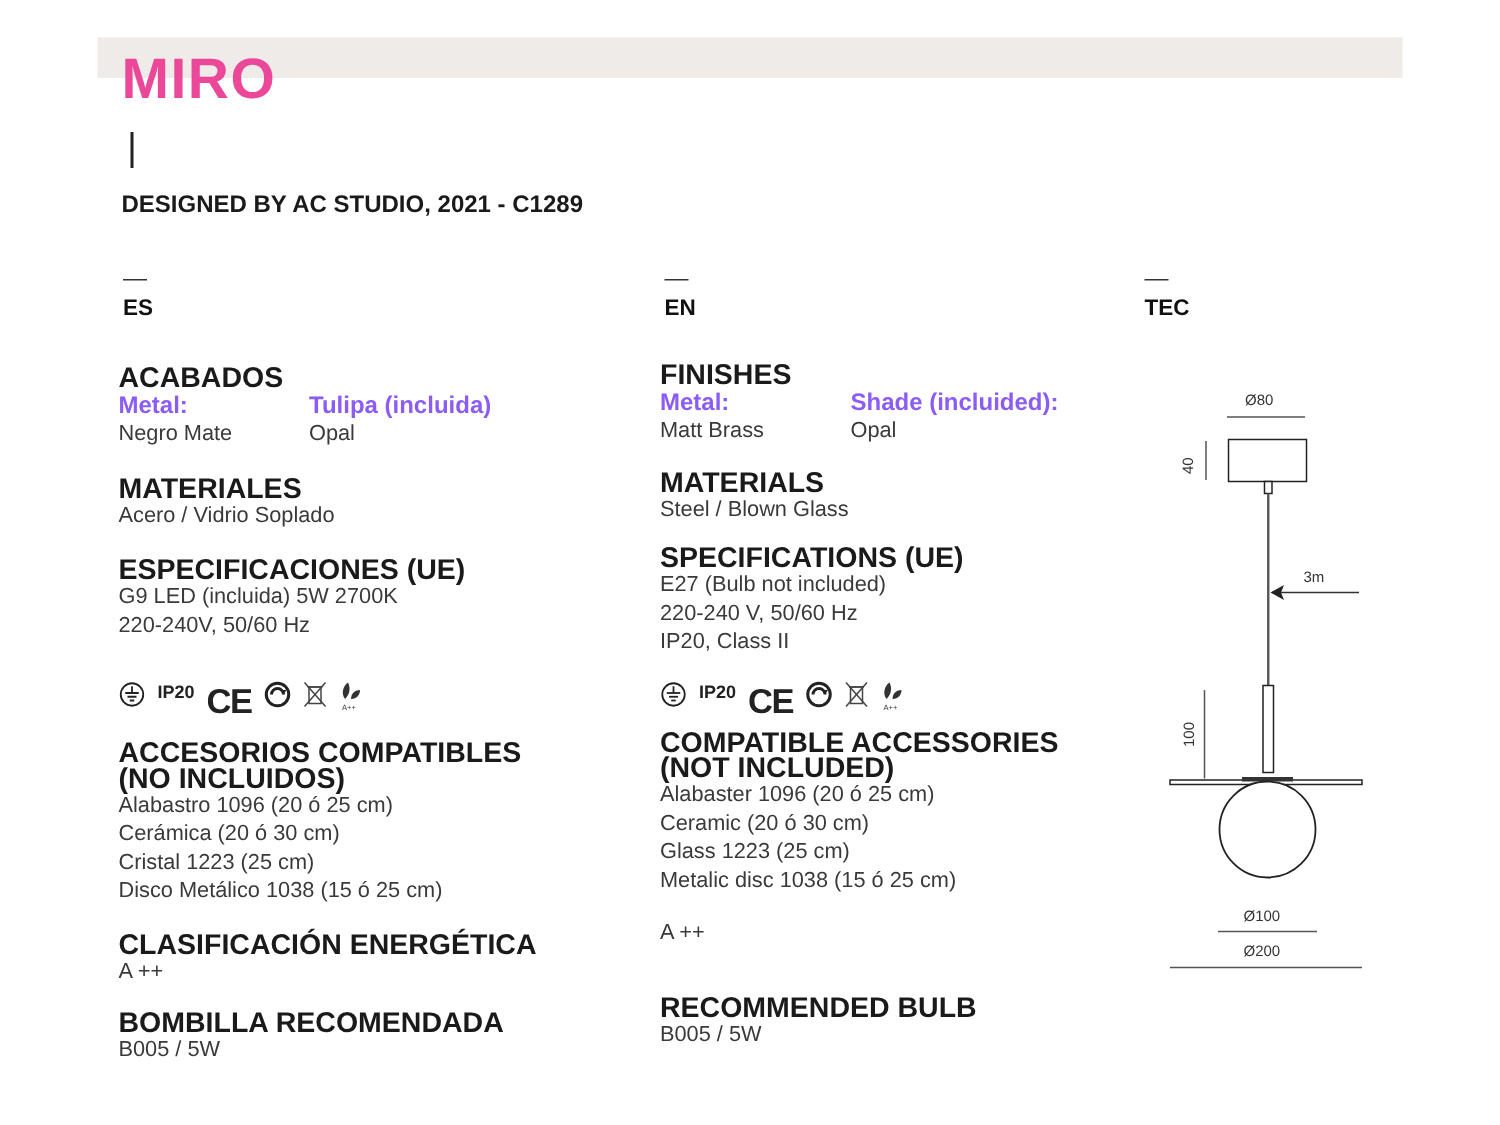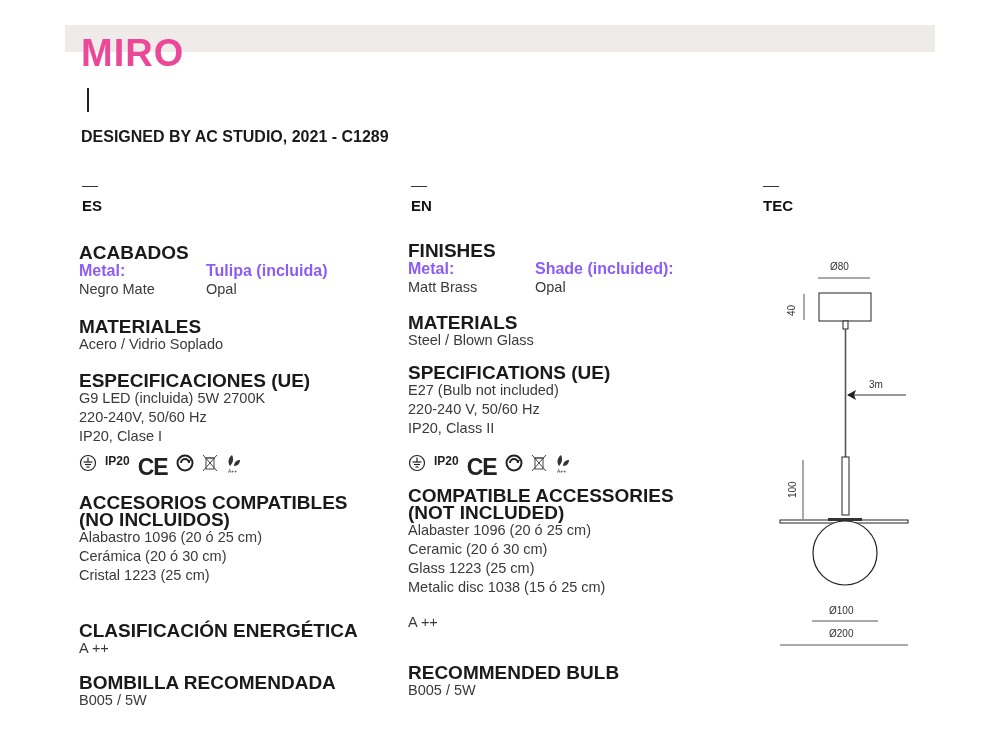--- a/index.html
+++ b/index.html
@@ -53,21 +53,20 @@
 
   <div class="sec" style="top:132px;">
     <div class="h">MATERIALES</div>
     <div class="v">Acero / Vidrio Soplado</div>
   </div>
 
   <div class="sec" style="top:186px;">
     <div class="h">ESPECIFICACIONES (UE)</div>
     <div class="v">G9 LED (incluida) 5W 2700K</div>
     <div class="v">220-240V, 50/60 Hz</div>
-    <div class="v">IP20, Clase I</div>
   </div>
 
   <div class="sec" style="top:268px;">
     <div class="icons">
       <svg width="18" height="18" viewBox="0 0 18 18">
           <circle cx="9" cy="9" r="7.5" fill="none" stroke="#222" stroke-width="1.2"></circle>
           <line x1="9" y1="3.5" x2="9" y2="8" stroke="#222" stroke-width="1.2"></line>
           <line x1="4.5" y1="8" x2="13.5" y2="8" stroke="#222" stroke-width="1.2"></line>
           <line x1="6" y1="10.5" x2="12" y2="10.5" stroke="#222" stroke-width="1.2"></line>
           <line x1="7.5" y1="13" x2="10.5" y2="13" stroke="#222" stroke-width="1.2"></line>
@@ -92,34 +91,35 @@
         </svg>
     </div>
   </div>
 
   <div class="sec" style="top:308px;">
     <div class="h">ACCESORIOS COMPATIBLES</div>
     <div class="h">(NO INCLUIDOS)</div>
     <div class="v">Alabastro 1096 (20 ó 25 cm)</div>
     <div class="v">Cerámica (20 ó 30 cm)</div>
     <div class="v">Cristal 1223 (25 cm)</div>
+    <div class="v">Disco Metálico 1038 (15 ó 25 cm)</div>
   </div>
 
   <div class="sec" style="top:436px;">
     <div class="h">CLASIFICACIÓN ENERGÉTICA</div>
     <div class="v">A ++</div>
   </div>
 
   <div class="sec" style="top:488px;">
     <div class="h">BOMBILLA RECOMENDADA</div>
     <div class="v">B005 / 5W</div>
   </div>
 </div>
 
-<div class="col" style="left:408px;">
+<div class="col" style="left:440px;">
   <div class="dash"></div>
   <div class="code">EN</div>
 
   <div class="sec" style="top:56px;">
     <div class="h">FINISHES</div>
     <div class="fin-row">
       <div class="c1">
         <div class="fin-lbl">Metal:</div>
         <div class="v">Matt Brass</div>
       </div>

